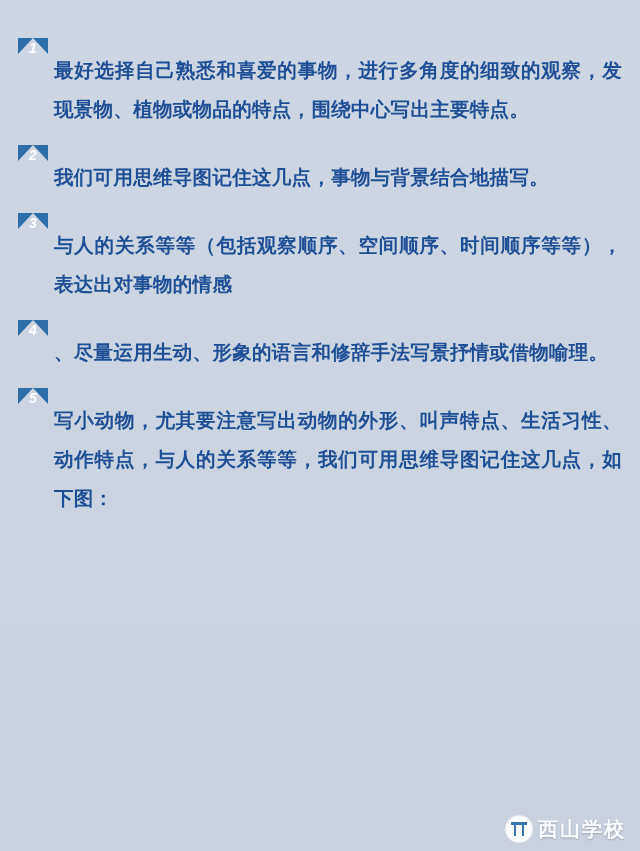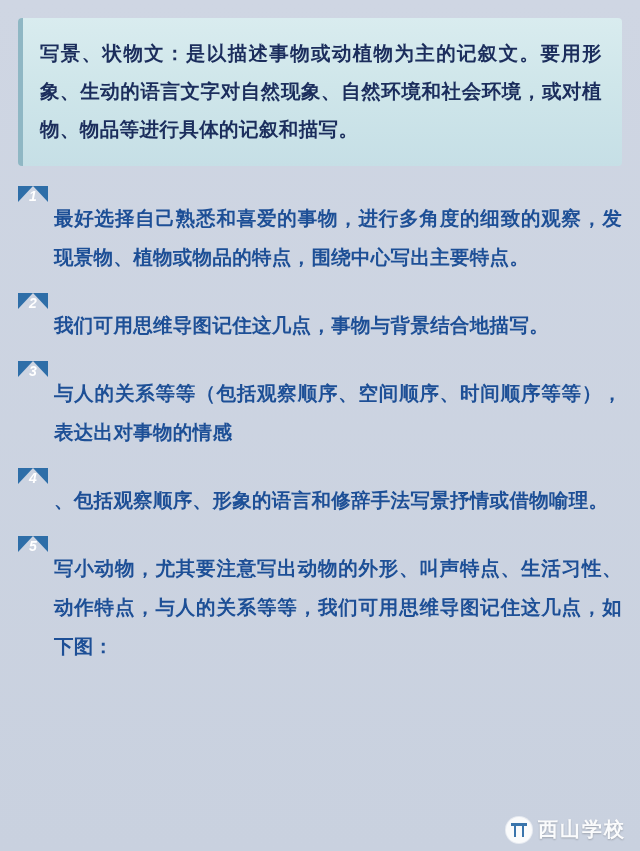--- a/index.html
+++ b/index.html
@@ -93,21 +93,21 @@
     text-align: justify;
     text-justify: inter-ideograph;
     margin-top: 19px;
   }
   
   .watermark {
     position: absolute;
     right: 14px;
     bottom: 8px;
     display: flex;
-    align-items: flex-end;
+    align-items: flex-start;
     gap: 6px;
     opacity: 0.92;
   }
   .wm-logo {
     width: 26px;
     height: 26px;
     border-radius: 50%;
     background: #ffffff;
     position: relative;
     box-shadow: 0 0 0 1px rgba(255,255,255,0.6);
@@ -133,24 +133,20 @@
     font-weight: 700;
     letter-spacing: 2px;
     text-shadow: 0 1px 2px rgba(0,0,0,0.25);
   }
 </style>
 </head>
 <body>
 
 <div class="page">
 
-  <div class="header-box">
-    <div class="accent-left"></div>
-    <div class="header-text">写景、状物文：是以描述事物或动植物为主的记叙文。要用形象、生动的语言文字对自然现象、自然环境和社会环境，或对植物、物品等进行具体的记叙和描写。</div>
-  </div>
 
   <div class="items">
 
     <div class="item">
       <div class="num">
         <div class="tri"></div>
         <div class="digit">1</div>
       </div>
       <div class="item-text">最好选择自己熟悉和喜爱的事物，进行多角度的细致的观察，发现景物、植物或物品的特点，围绕中心写出主要特点。</div>
     </div>
@@ -169,21 +165,21 @@
         <div class="digit">3</div>
       </div>
       <div class="item-text">与人的关系等等（包括观察顺序、空间顺序、时间顺序等等），表达出对事物的情感</div>
     </div>
 
     <div class="item">
       <div class="num">
         <div class="tri"></div>
         <div class="digit">4</div>
       </div>
-      <div class="item-text">、包括观察顺序、形象的语言和修辞手法写景抒情或借物喻理。</div>
+      <div class="item-text">、尽量运用生动、形象的语言和修辞手法写景抒情或借物喻理。</div>
     </div>
 
     <div class="item">
       <div class="num">
         <div class="tri"></div>
         <div class="digit">5</div>
       </div>
       <div class="item-text">写小动物，尤其要注意写出动物的外形、叫声特点、生活习性、动作特点，与人的关系等等，我们可用思维导图记住这几点，如下图：</div>
     </div>
 

